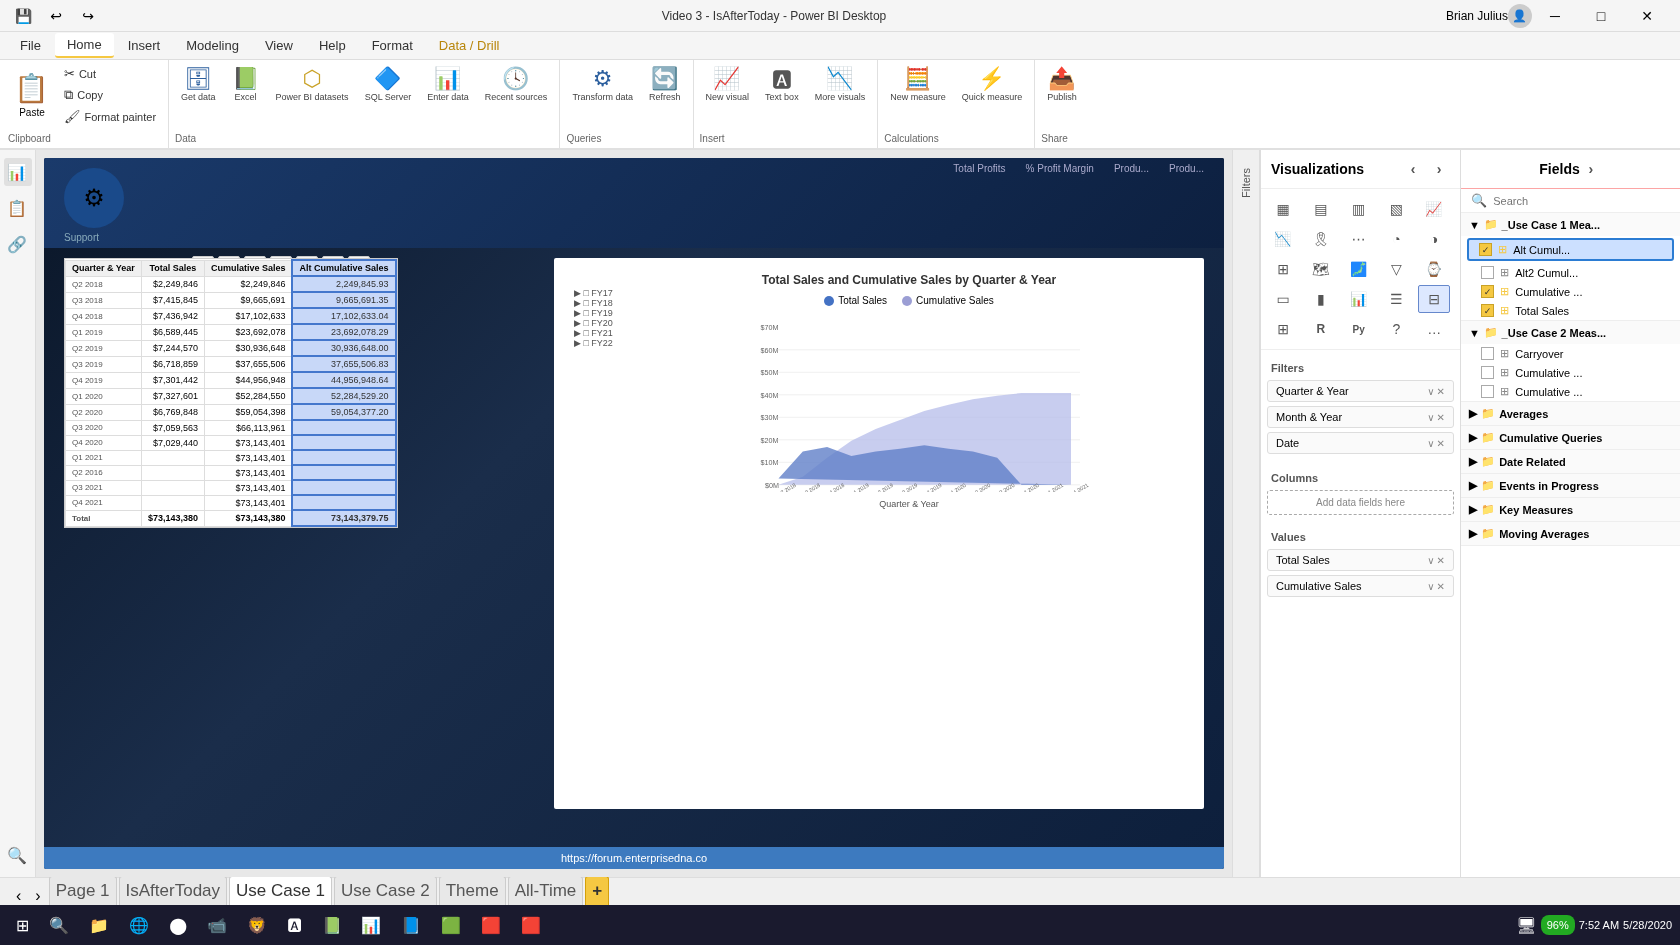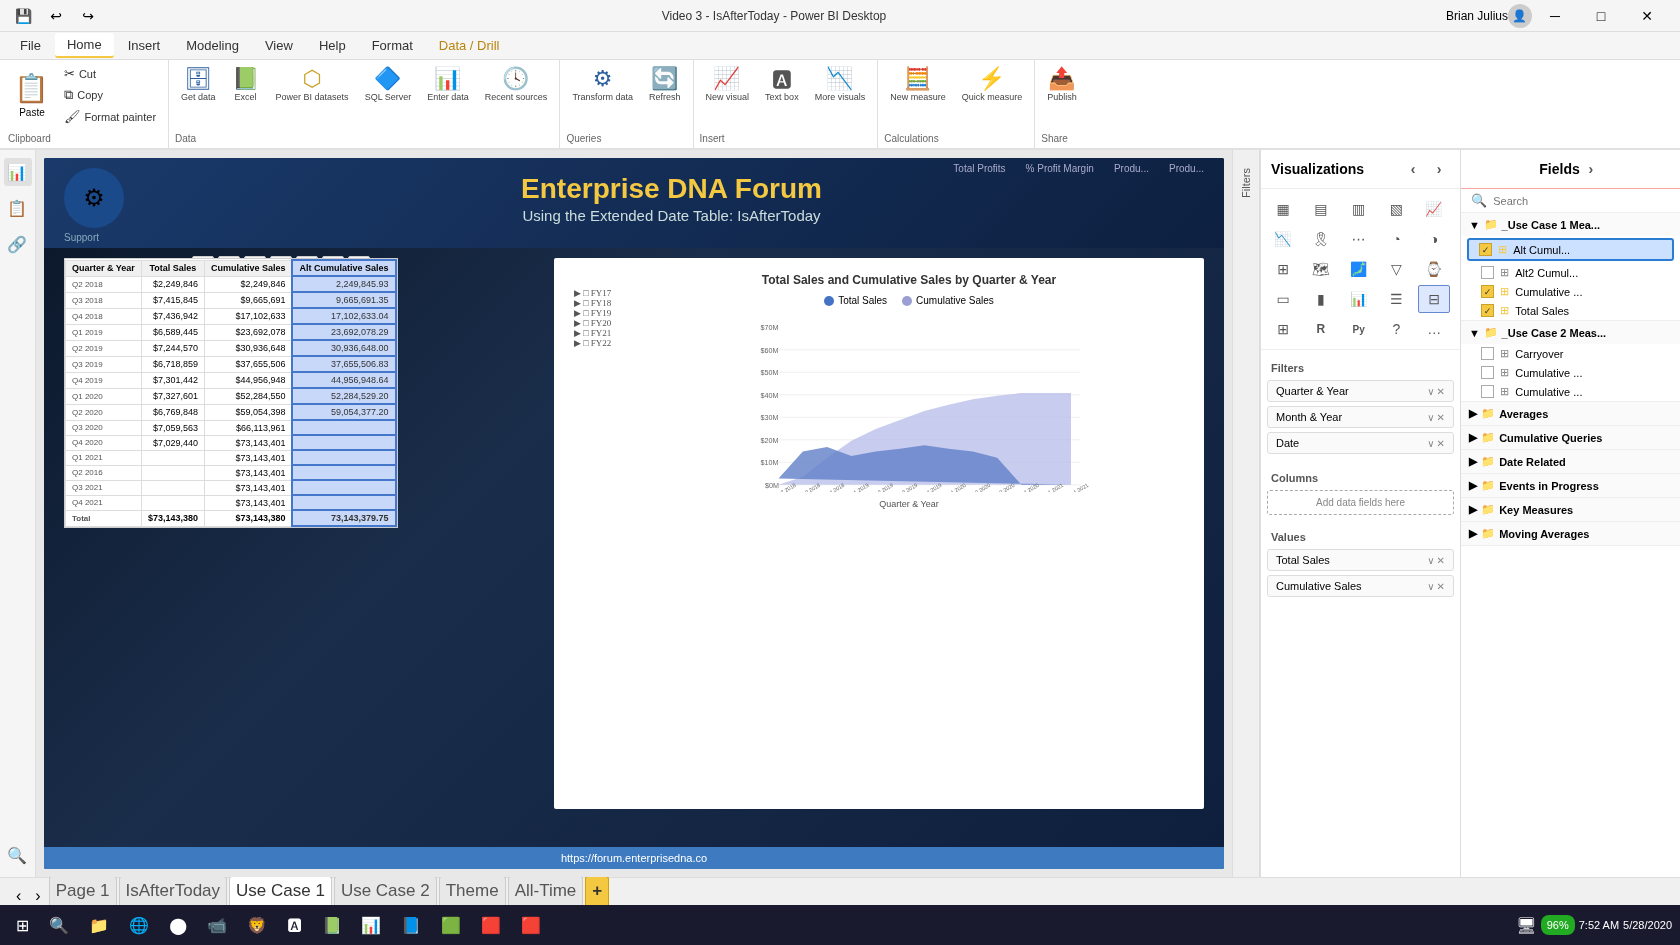--- a/index.html
+++ b/index.html
@@ -316,26 +316,20 @@
     <div id="slide">
 
       <div id="slide-header">
         <div class="slide-top-labels">
           <span>Total Profits</span>
           <span>% Profit Margin</span>
           <span>Produ...</span>
           <span>Produ...</span>
         </div>
         <div class="slide-logo">⚙</div>
-        <div class="slide-title-area">
-          <div class="slide-title">
-            <span>Enterprise DNA </span><span style="color:#f5c842;">Forum</span>
-          </div>
-          <div class="slide-subtitle">Using the Extended Date Table: IsAfterToday</div>
-        </div>
         <div class="slide-support">Support</div>
       </div>
 
       <div id="slide-toolbar">
         <div class="tool-btn">↑</div>
         <div class="tool-btn">↓</div>
         <div class="tool-btn">↕</div>
         <div class="tool-btn">📌</div>
         <div class="tool-btn">▽</div>
         <div class="tool-btn">⊞</div>
@@ -449,21 +443,21 @@
                 <td>$73,143,380</td>
                 <td class="col-highlighted">73,143,379.75</td>
               </tr>
             </tbody>
         </table>
       </div>
 
       <div id="slide-chart">
         
         <div style="position:absolute; left:20px; top:30px;">
-          <div style="font-size:9px; color:#555; margin-bottom:4px;font-family:Liberation Serif, serif;">
+          <div style="font-size:9px; color:#555; margin-bottom:4px;">
             <span>▶ □ FY17</span><br>
             <span>▶ □ FY18</span><br>
             <span>▶ □ FY19</span><br>
             <span>▶ □ FY20</span><br>
             <span>▶ □ FY21</span><br>
             <span>▶ □ FY22</span>
           </div>
         </div>
         <div id="chart-title" style="text-align:center; font-size:12px; font-weight:600; color:#333; margin-left:60px;">Total Sales and Cumulative Sales by Quarter &amp; Year</div>
         <div id="chart-legend" style="display:flex; gap:15px; justify-content:center; margin-bottom:6px; font-size:10px; margin-left:60px;">

